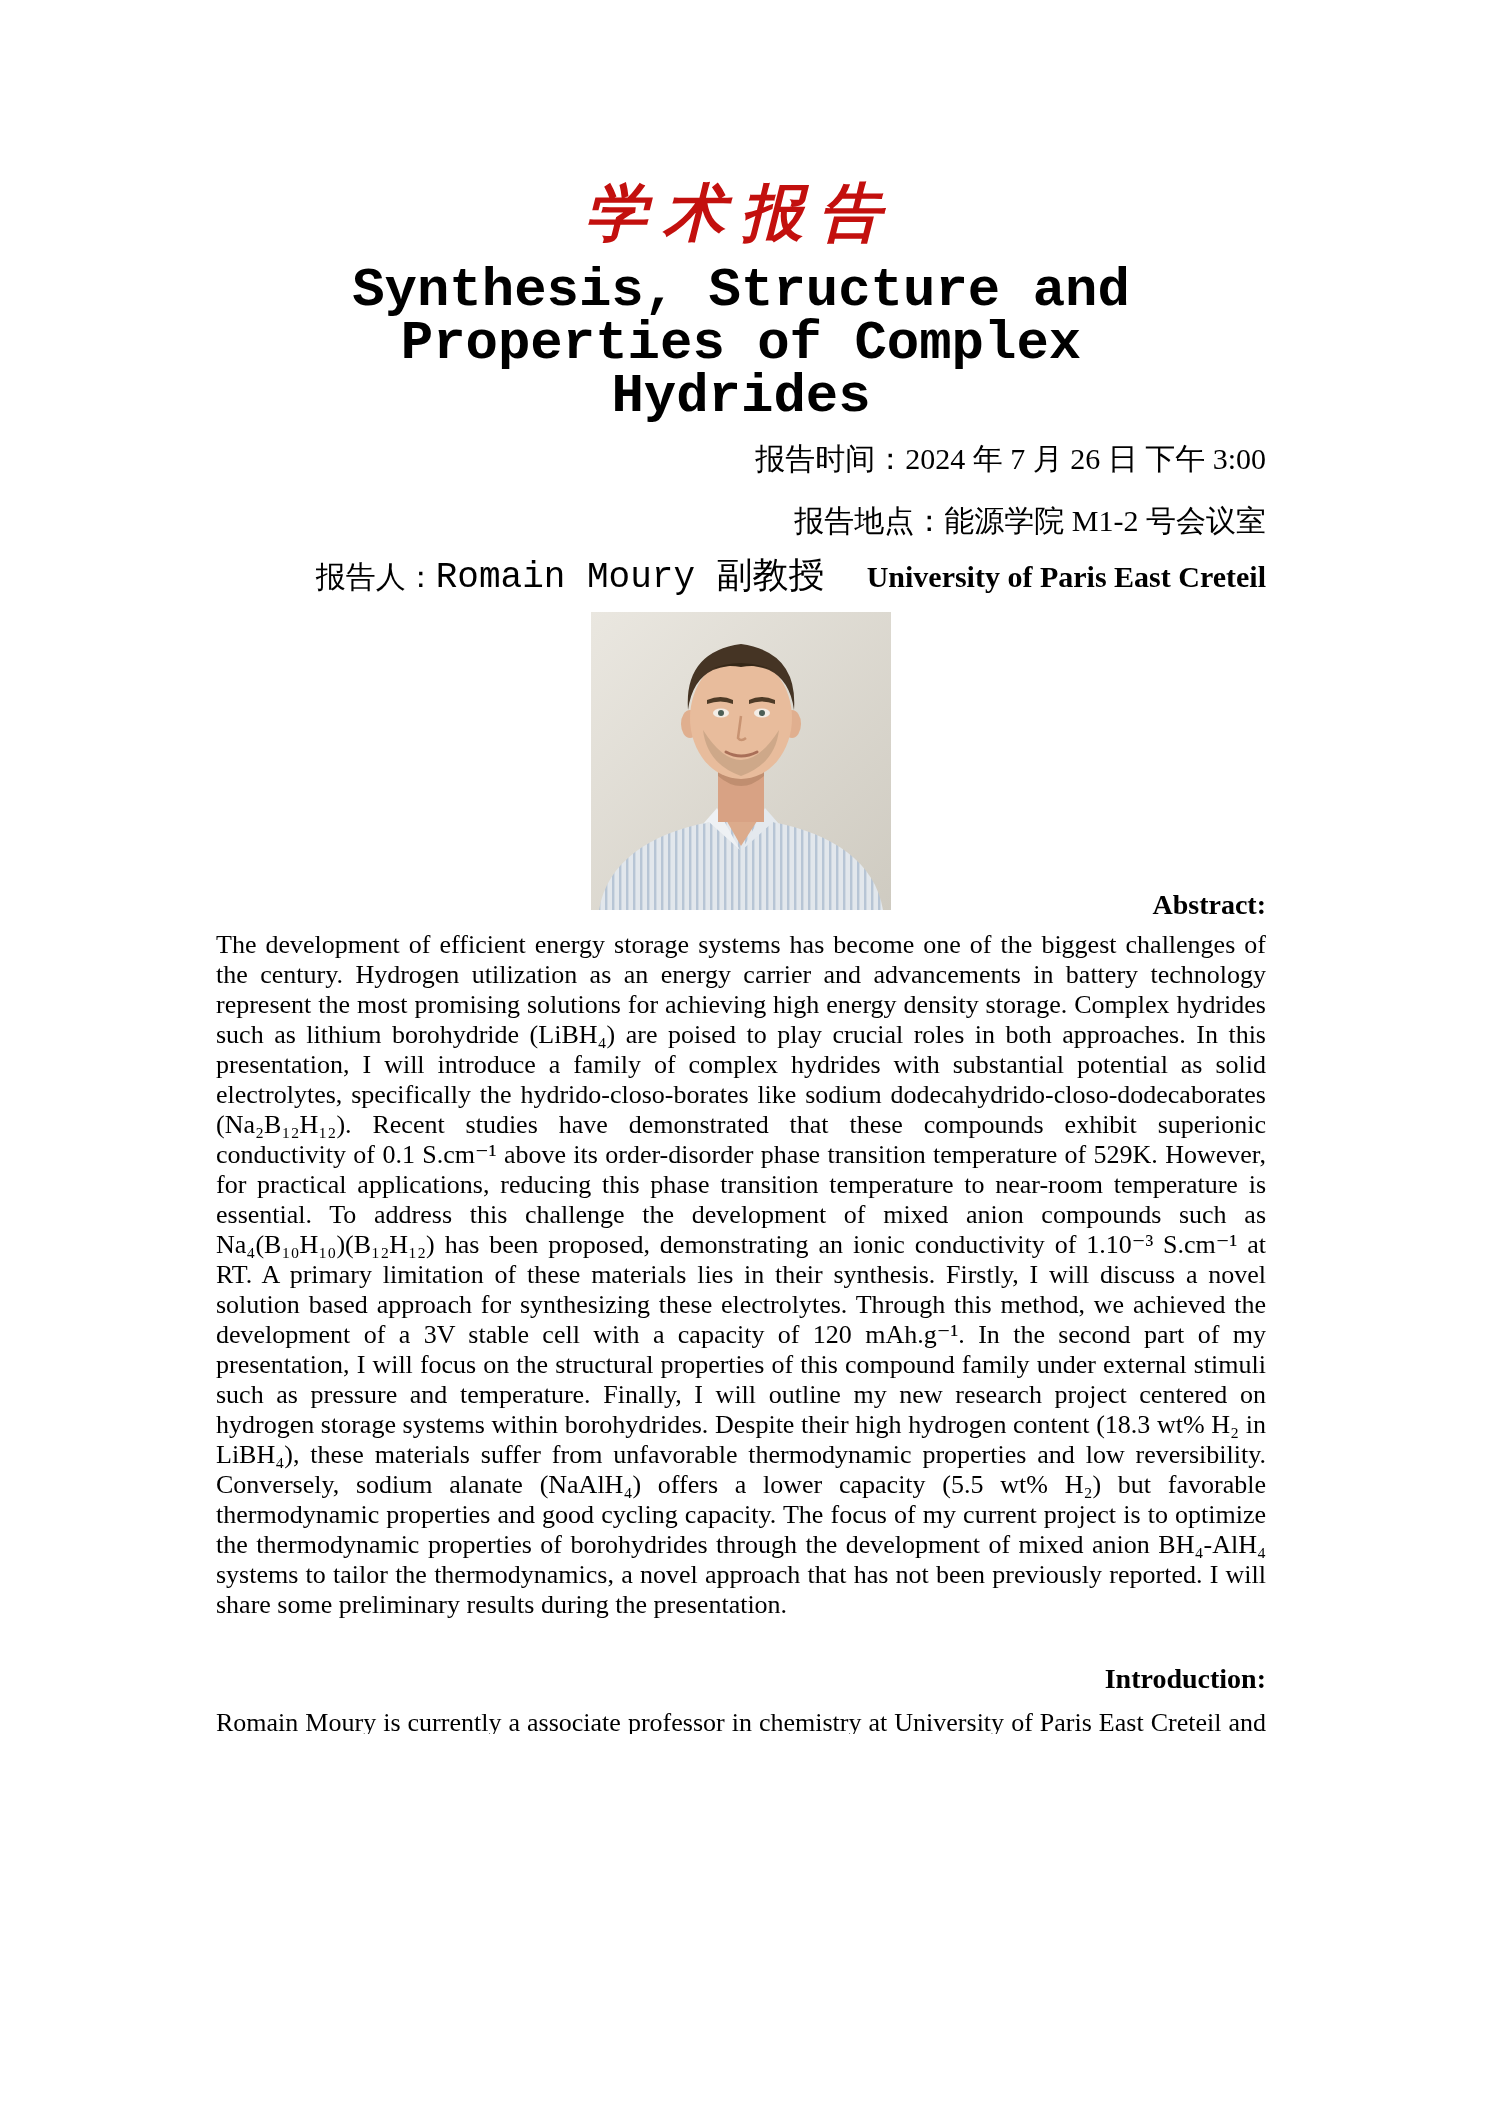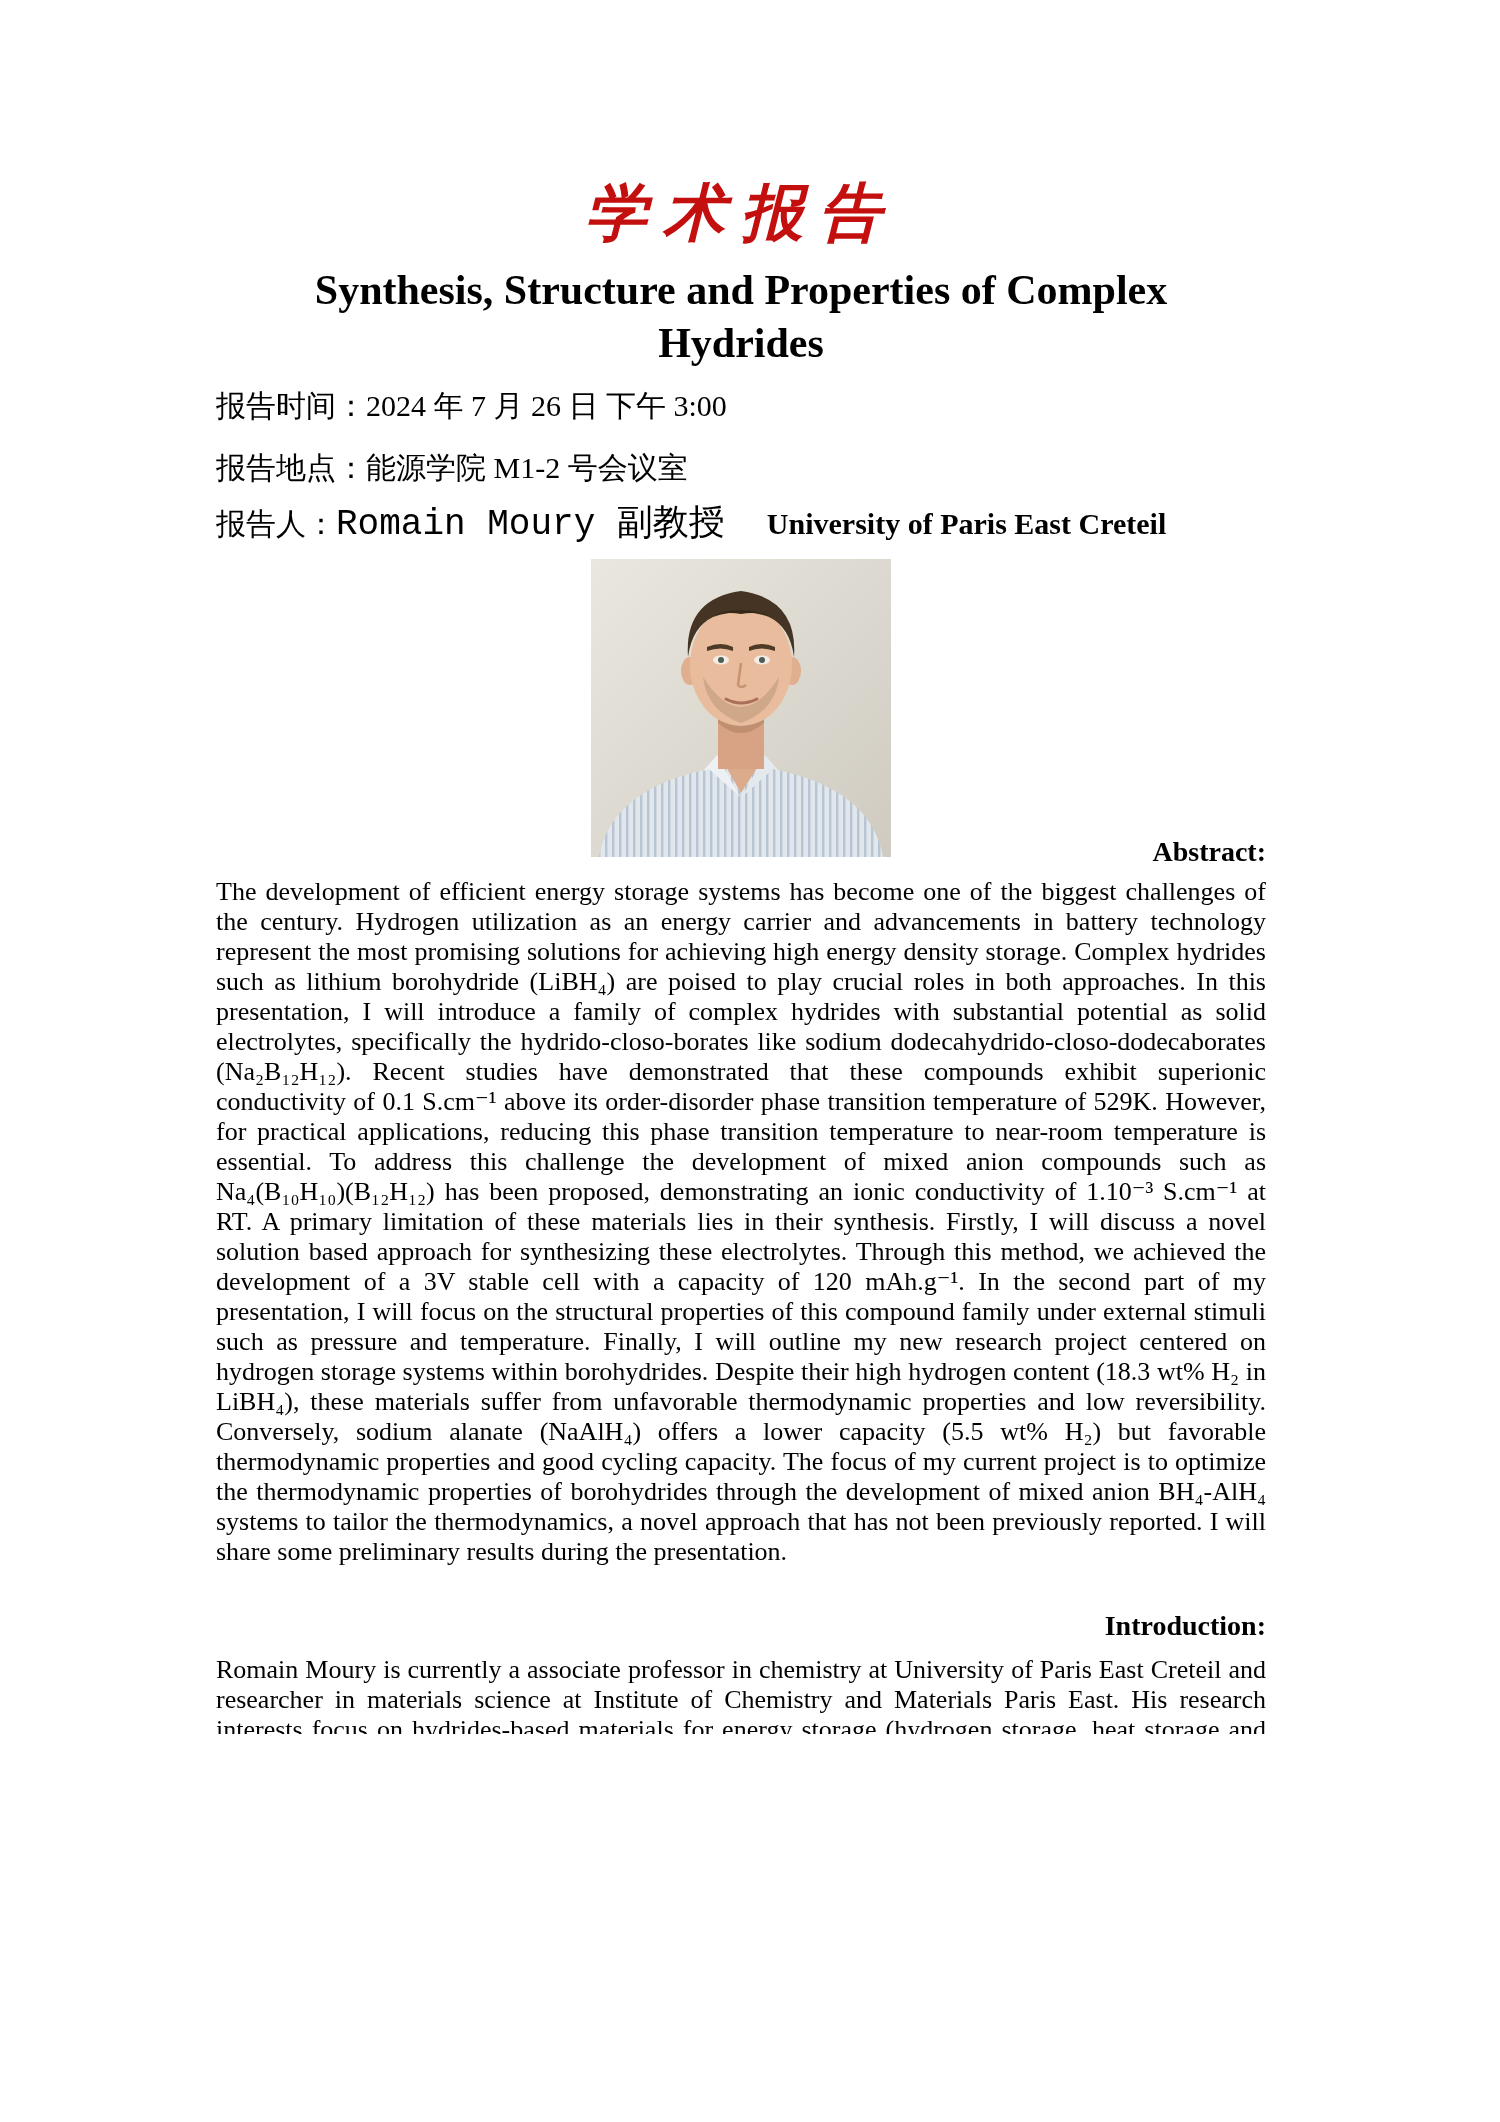--- a/index.html
+++ b/index.html
@@ -23,27 +23,28 @@
     font-size: 62px;
     line-height: 74px;
     font-weight: bold;
     font-style: italic;
     letter-spacing: 16px;
     color: #c3100e;
   }
   .talk-title {
     margin-top: 14px;
     text-align: center;
-    font-size: 42px;
+    font-size: 54px;
     line-height: 53px;
     font-weight: bold;
+    font-family: Liberation Mono, monospace;
   }
   .talk-title .line { display: block; }
   .meta {
-    text-align: left;
+    text-align: right;
     font-size: 30px;
     line-height: 36px;
   }
   .meta-time  { margin-top: 18px; }
   .meta-place { margin-top: 26px; }
   .meta-speaker { margin-top: 20px; }
   .speaker-name {
     font-family: "Liberation Mono", "DejaVu Sans Mono", monospace;
     font-size: 36px;
   }

